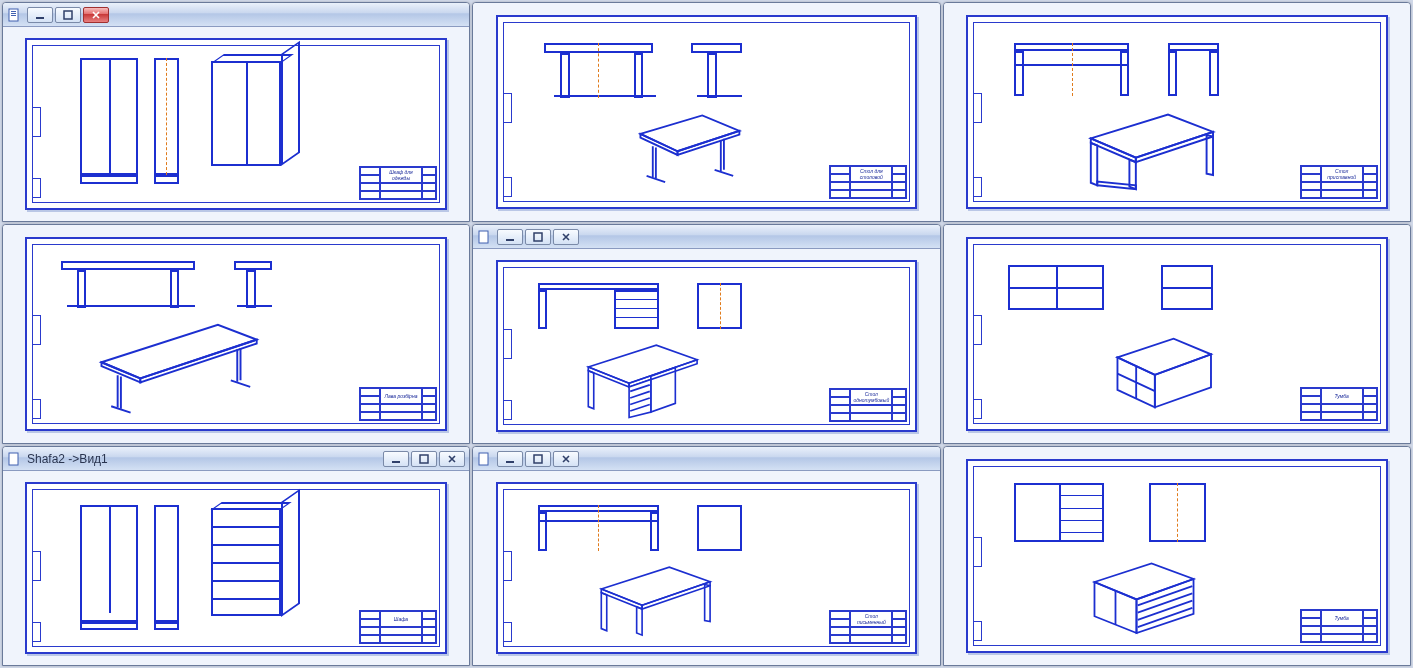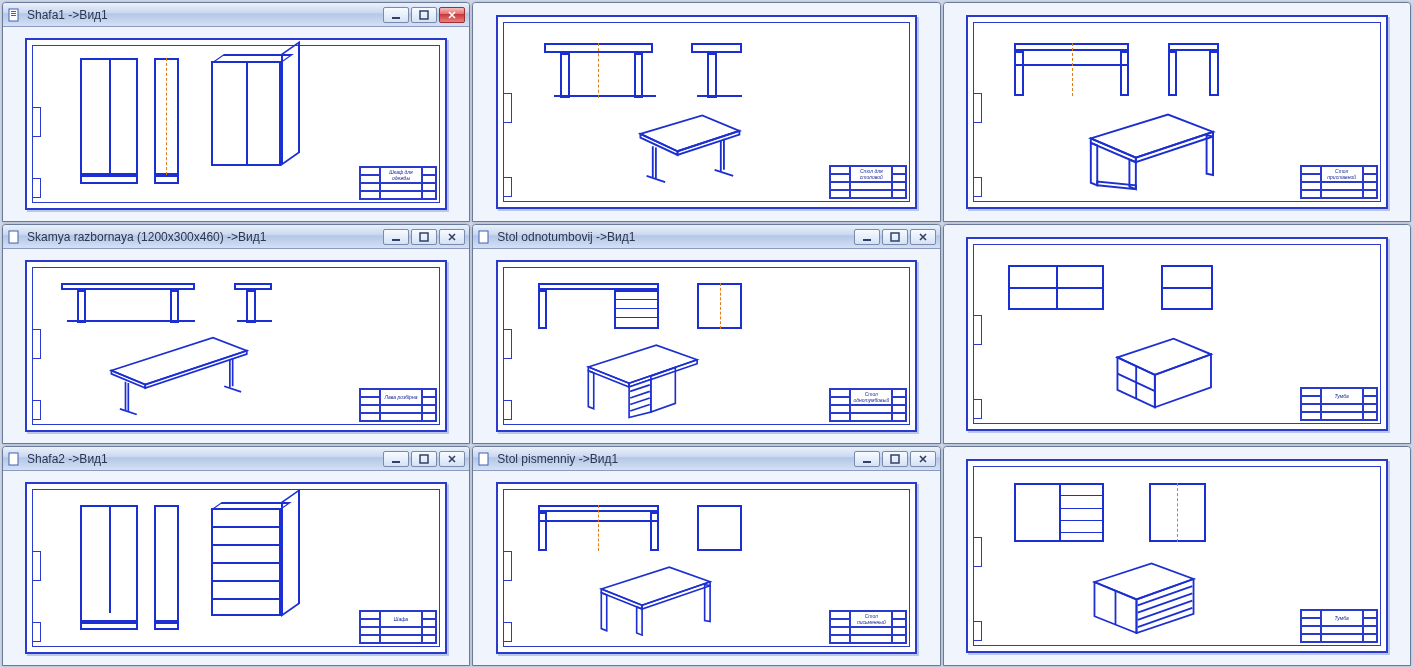--- a/index.html
+++ b/index.html
@@ -154,21 +154,20 @@
 <div class="win">
   <div class="titlebar">
     <span class="doc-icon">
       <svg viewBox="0 0 14 14">
           <rect x="2" y="1" width="9" height="12" fill="#fff" stroke="#4060b0"></rect>
           <rect x="4" y="3" width="5" height="1" fill="#4060b0"></rect>
           <rect x="4" y="5" width="5" height="1" fill="#4060b0"></rect>
           <rect x="4" y="7" width="5" height="1" fill="#4060b0"></rect>
         </svg>
     </span>
-    <span class="title-text">Shafa1 -&gt;Вид1</span>
     <div class="win-btns">
       <div class="win-btn">
           <svg viewBox="0 0 10 10">
             <rect x="1" y="7" width="8" height="2" fill="#30406a"></rect>
           </svg>
         </div>
       <div class="win-btn">
           <svg viewBox="0 0 10 10">
             <rect x="1" y="1" width="8" height="8" fill="none" stroke="#30406a" stroke-width="1.5"></rect>
           </svg>
@@ -298,45 +297,20 @@
           <div></div>
         <div></div>
           <div></div>
           <div></div>
       </div>
     </div>
   </div>
 </div>
 
 <div class="win">
-  <div class="titlebar">
-    <span class="doc-icon">
-      <svg viewBox="0 0 14 14">
-          <rect x="2" y="1" width="9" height="12" fill="#fff" stroke="#4060b0"></rect>
-        </svg>
-    </span>
-    <span class="title-text">Skamya razbornaya (1200x300x460) -&gt;Вид1</span>
-    <div class="win-btns">
-      <div class="win-btn">
-          <svg viewBox="0 0 10 10">
-            <rect x="1" y="7" width="8" height="2" fill="#30406a"></rect>
-          </svg>
-        </div>
-      <div class="win-btn">
-          <svg viewBox="0 0 10 10">
-            <rect x="1" y="1" width="8" height="8" fill="none" stroke="#30406a" stroke-width="1.5"></rect>
-          </svg>
-        </div>
-      <div class="win-btn">
-          <svg viewBox="0 0 10 10">
-            <path d="M2 2 L8 8 M8 2 L2 8" stroke="#30406a" stroke-width="1.6"></path>
-          </svg>
-        </div>
-    </div>
-  </div>
   <div class="content">
     <div class="sheet">
       <div class="side-stubs"></div>
         <div class="side-stubs2"></div>
       <div class="drawing-area">
         <div class="shp" style="left:8%; top:8%; width:42%; height:5%;"></div>
         <div class="shp" style="left:13%; top:13%; width:3%; height:22%;"></div>
         <div class="shp" style="left:42%; top:13%; width:3%; height:22%;"></div>
         <div class="thinline" style="left:10%; top:33%; width:40%; height:2px;"></div>
         <div class="shp" style="left:62%; top:8%; width:12%; height:5%;"></div>
@@ -369,21 +343,20 @@
   </div>
 </div>
 
 <div class="win">
   <div class="titlebar">
     <span class="doc-icon">
       <svg viewBox="0 0 14 14">
           <rect x="2" y="1" width="9" height="12" fill="#fff" stroke="#4060b0"></rect>
         </svg>
     </span>
-    <span class="title-text">Stol odnotumbovij -&gt;Вид1</span>
     <div class="win-btns">
       <div class="win-btn">
           <svg viewBox="0 0 10 10">
             <rect x="1" y="7" width="8" height="2" fill="#30406a"></rect>
           </svg>
         </div>
       <div class="win-btn">
           <svg viewBox="0 0 10 10">
             <rect x="1" y="1" width="8" height="8" fill="none" stroke="#30406a" stroke-width="1.5"></rect>
           </svg>
@@ -537,21 +510,20 @@
   </div>
 </div>
 
 <div class="win">
   <div class="titlebar">
     <span class="doc-icon">
       <svg viewBox="0 0 14 14">
           <rect x="2" y="1" width="9" height="12" fill="#fff" stroke="#4060b0"></rect>
         </svg>
     </span>
-    <span class="title-text">Stol pismenniy -&gt;Вид1</span>
     <div class="win-btns">
       <div class="win-btn">
           <svg viewBox="0 0 10 10">
             <rect x="1" y="7" width="8" height="2" fill="#30406a"></rect>
           </svg>
         </div>
       <div class="win-btn">
           <svg viewBox="0 0 10 10">
             <rect x="1" y="1" width="8" height="8" fill="none" stroke="#30406a" stroke-width="1.5"></rect>
           </svg>

